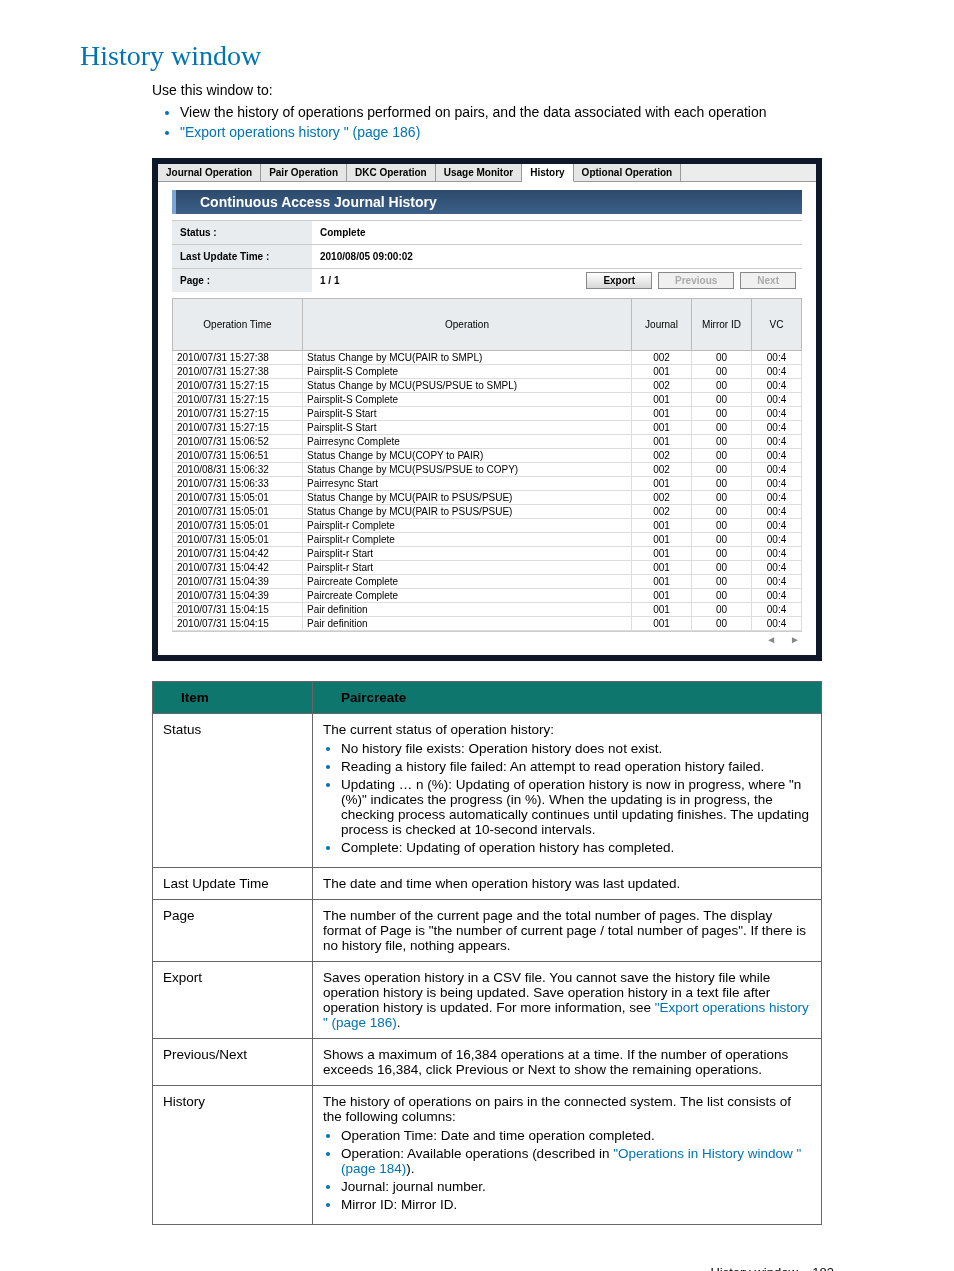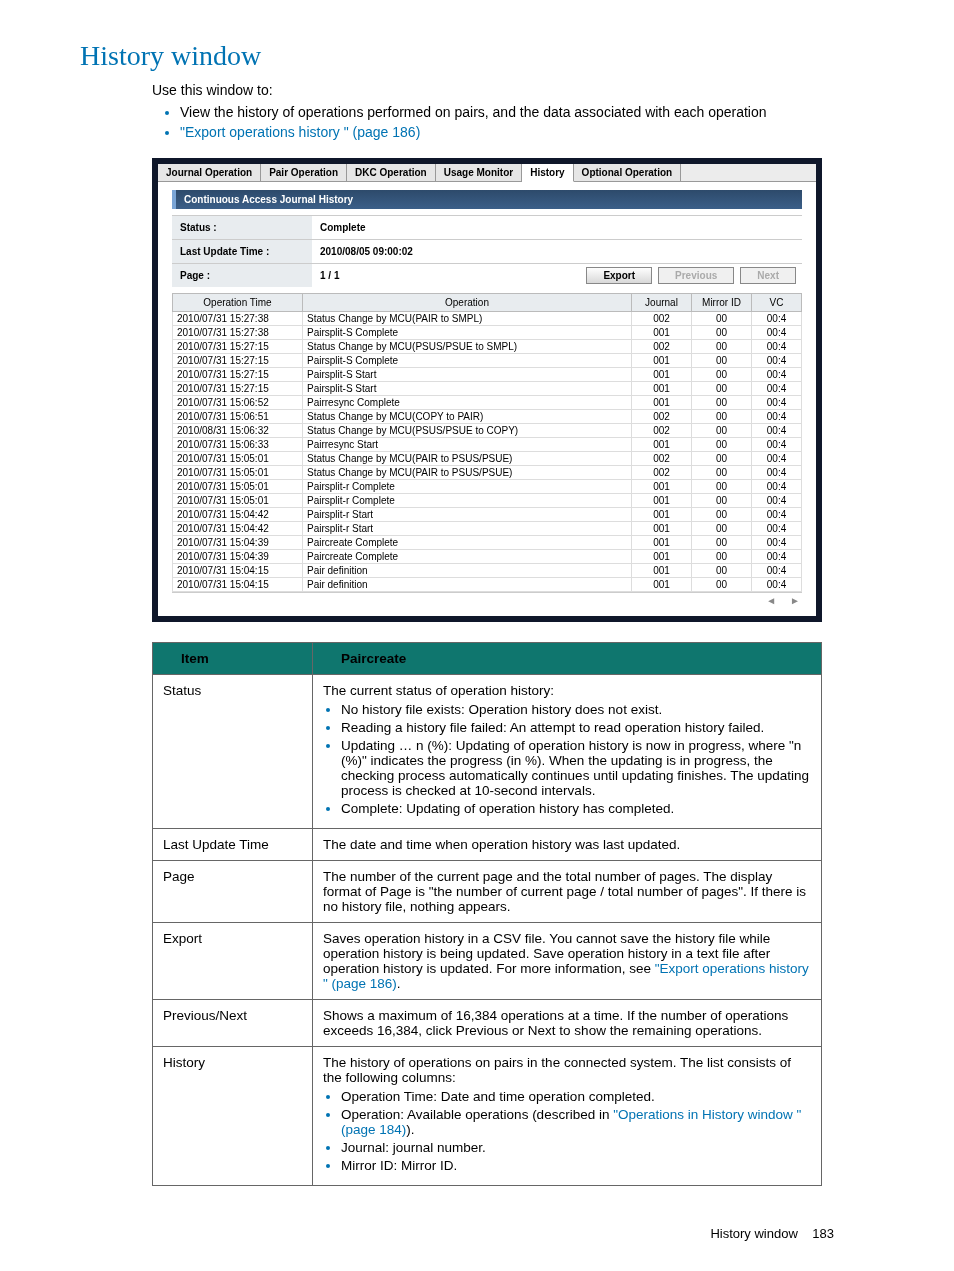--- a/index.html
+++ b/index.html
@@ -51,22 +51,22 @@
     border-bottom: 1px solid #fff;
     margin-bottom: -1px;
   }
   .panel-inner {
     padding: 8px 14px 10px 14px;
   }
   .panel-title {
     background: linear-gradient(#2d4a6b,#3b5f88);
     color: #fff;
     font-weight: bold;
-    padding: 4px 8px;
-    font-size: 10px;
+    padding: 4px 24px;
+    font-size: 14px;
     border-left: 4px solid #7aa5d6;
     margin-bottom: 6px;
   }
   .info-row {
     display: flex;
     border-top: 1px solid #ccc;
     font-size: 10px;
   }
   .info-row:last-of-type { border-bottom: 1px solid #ccc; }
   .info-row .label {
@@ -101,21 +101,21 @@
   }
   .history-table {
     width: 100%;
     border-collapse: collapse;
     font-size: 10px;
     margin-top: 6px;
   }
   .history-table th {
     background: #e8ecef;
     border: 1px solid #bbb;
-    padding: 3px 4px;
+    padding: 20px 4px;
     font-weight: normal;
     text-align: center;
   }
   .history-table td {
     border: 1px solid #ddd;
     padding: 1px 4px;
     white-space: nowrap;
   }
   .history-table td.center { text-align: center; }
   .scroll-corner {

